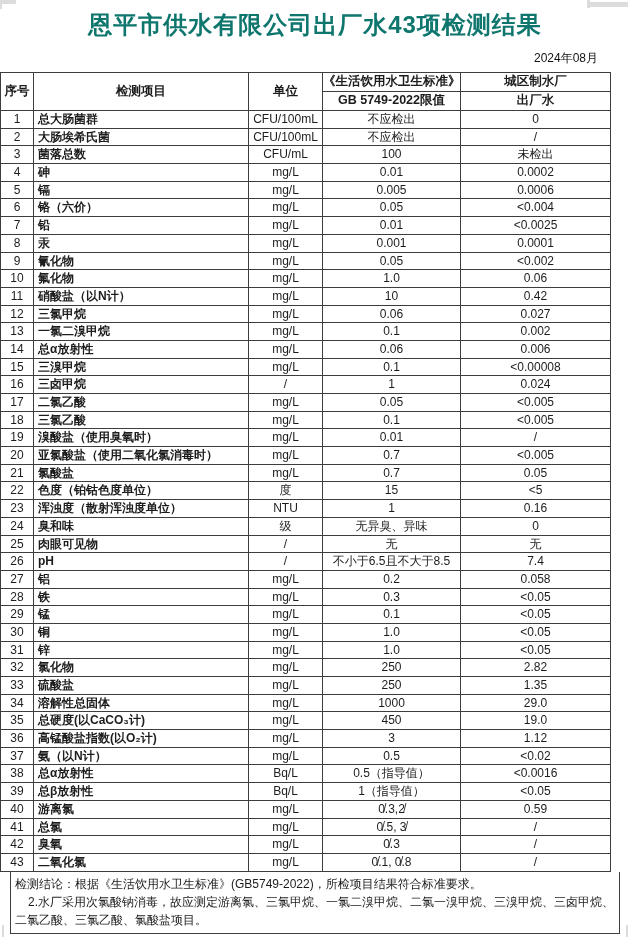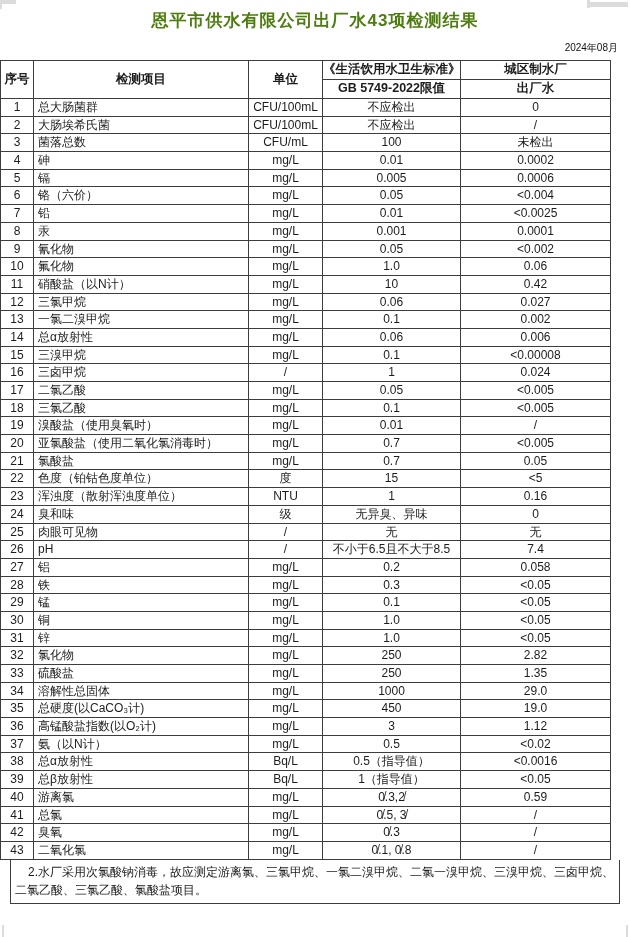--- a/index.html
+++ b/index.html
@@ -5,29 +5,29 @@
   html, body { margin: 0; padding: 0; background: #ffffff; }
   body {
     width: 630px; height: 937px; overflow: hidden; position: relative;
     font-family: "Liberation Sans", "DejaVu Sans", sans-serif;
     color: #1c1c1c;
     -webkit-font-smoothing: antialiased;
   }
   .page-title {
     margin-top: 9px;
     text-align: center;
-    font-size: 17px;
+    font-size: 24px;
     font-weight: bold;
     letter-spacing: 1px;
-    color: #4d7c0f;
+    color: #0f766e;
   }
   .report-date {
     text-align: right;
-    padding-right: 12px;
-    font-size: 10px;
+    padding-right: 32px;
+    font-size: 12px;
     margin-top: 9px;
     margin-bottom: 5px;
     color: #111;
   }
   table.report {
     width: 610px;
     border-collapse: collapse;
     table-layout: fixed;
   }
   table.report th, table.report td {
@@ -36,21 +36,21 @@
     font-size: 12px;
     line-height: 1.05;
     text-align: center;
     vertical-align: middle;
     overflow: hidden;
     white-space: nowrap;
     color: #1c1c1c;
   }
   table.report thead th { font-weight: bold; height: 18px; font-size: 12.5px; }
   table.report tbody td { height: 16.7px; font-weight: normal; }
-  table.report tbody td.item { text-align: left; padding-left: 4px; }
+  table.report tbody td.item { text-align: left; padding-left: 4px; font-weight: bold; }
   .notes-box {
     margin-left: 10px;
     width: 600px;
     border: 1px solid #3d3d3d;
     border-top: none;
     padding: 3px 4px 4px 4px;
     font-size: 12px;
     line-height: 1.5;
     color: #1c1c1c;
   }
@@ -396,14 +396,15 @@
         <td>43</td>
         <td class="item">二氧化氯</td>
         <td>mg/L</td>
         <td>0̸.1, 0̸.8</td>
         <td>/</td>
       </tr>
     </tbody>
 </table>
 
 <div class="notes-box">
+  <div>检测结论：根据《生活饮用水卫生标准》(GB5749-2022)，所检项目结果符合标准要求。</div>
   <div class="note2">2.水厂采用次氯酸钠消毒，故应测定游离氯、三氯甲烷、一氯二溴甲烷、二氯一溴甲烷、三溴甲烷、三卤甲烷、二氯乙酸、三氯乙酸、氯酸盐项目。</div>
 </div>
 
 </body></html>

